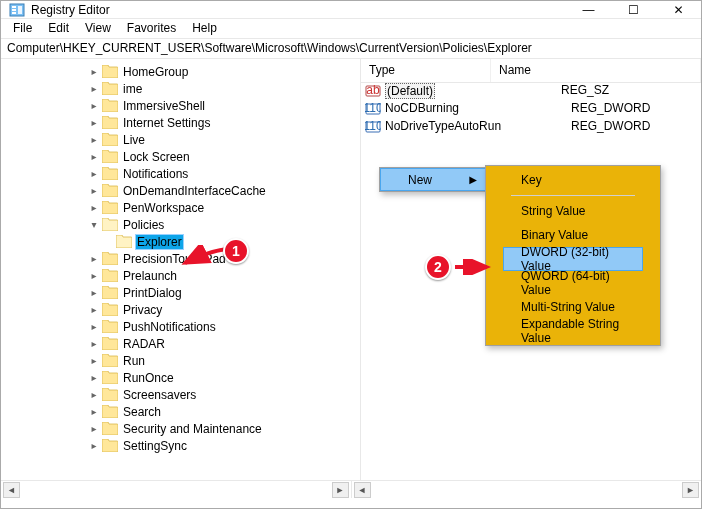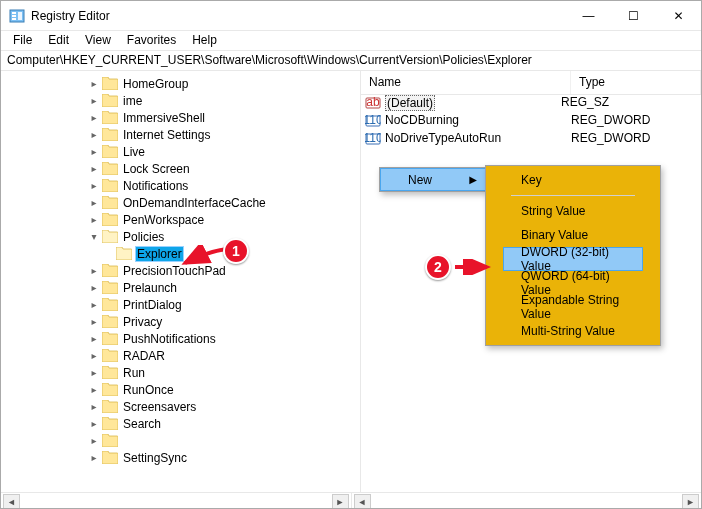--- a/index.html
+++ b/index.html
@@ -1,17 +1,17 @@
 <!DOCTYPE html>
 <html><head>
 <meta charset="utf-8">
 <style>
   * { box-sizing: border-box; margin: 0; padding: 0; font-family: "Segoe UI", Tahoma, sans-serif; font-size: 12px; }
   body { background: #fff; width: 702px; height: 509px; border: 1px solid #aaa; position: relative; overflow: hidden; }
-  .titlebar { height: 30px; display: flex; align-items: center; padding-left: 8px; border-bottom: 1px solid #e8e8e8; }
+  .titlebar { height: 18px; display: flex; align-items: center; padding-left: 8px; border-bottom: 1px solid #e8e8e8; }
   .titlebar .appicon { width: 16px; height: 16px; margin-right: 6px; }
   .titlebar .title { flex: 1; font-size: 12px; }
   .winbtn { width: 45px; height: 30px; display: flex; align-items: center; justify-content: center; cursor: pointer; }
   .menubar { height: 20px; display: flex; padding: 0 4px; border-bottom: 1px solid #e8e8e8; }
   .menubar .item { padding: 2px 8px; cursor: pointer; }
   .pathbar { height: 20px; border-bottom: 1px solid #e8e8e8; padding: 2px 6px; font-size: 12px; white-space: nowrap; overflow: hidden; }
   .split { display: flex; height: calc(509px - 30px - 20px - 20px - 18px); position: relative; }
   .pane { overflow: auto; height: 100%; }
   .pane.left { width: 360px; border-right: 1px solid #e8e8e8; padding: 4px 0 4px 0; position: relative; }
   .pane.right { flex: 1; position: relative; }
@@ -228,34 +228,35 @@
           <span class="folder-ico"><svg viewBox="0 0 16 13" width="16" height="13">
               <path d="M0 2 L0 12 Q0 13 1 13 L15 13 Q16 13 16 12 L16 3 Q16 2 15 2 L7 2 L6 0 L1 0 Q0 0 0 1 Z" fill="#ffe79a" stroke="#d9b84a" stroke-width="0.8"></path>
             </svg></span>
           <span class="lbl">Search</span>
         </div>
         <div class="node" style="padding-left: 84px;">
           <span class="exp">▸</span>
           <span class="folder-ico"><svg viewBox="0 0 16 13" width="16" height="13">
               <path d="M0 2 L0 12 Q0 13 1 13 L15 13 Q16 13 16 12 L16 3 Q16 2 15 2 L7 2 L6 0 L1 0 Q0 0 0 1 Z" fill="#ffe79a" stroke="#d9b84a" stroke-width="0.8"></path>
             </svg></span>
+          <span class="lbl">Security and Maintenance</span>
         </div>
         <div class="node" style="padding-left: 84px;">
           <span class="exp">▸</span>
           <span class="folder-ico"><svg viewBox="0 0 16 13" width="16" height="13">
               <path d="M0 2 L0 12 Q0 13 1 13 L15 13 Q16 13 16 12 L16 3 Q16 2 15 2 L7 2 L6 0 L1 0 Q0 0 0 1 Z" fill="#ffe79a" stroke="#d9b84a" stroke-width="0.8"></path>
             </svg></span>
           <span class="lbl">SettingSync</span>
         </div>
       </div>
   </div>
   <div class="pane right">
     <div class="listhdr">
+      <div class="col type">Type</div>
       <div class="col name">Name</div>
-      <div class="col type">Type</div>
     </div>
     <div id="rows">
         <div class="row">
           <span class="iconcell">
             <svg width="16" height="16" viewBox="0 0 16 16">
               <rect x="1" y="3" width="14" height="10" rx="1" fill="#fff" stroke="#b34747"></rect>
               <text x="8" y="11" text-anchor="middle" font-size="8" fill="#c33" font-family="Arial">ab</text>
             </svg>
           </span>
           <span class="namecell boxed">(Default)</span>
@@ -292,22 +293,22 @@
     <span class="arrow">▶</span>
   </div>
 </div>
 <div class="ctxmenu sub" id="submenu">
     <div class="ctxitem">Key</div>
     <div class="sep"></div>
     <div class="ctxitem">String Value</div>
     <div class="ctxitem">Binary Value</div>
     <div class="ctxitem hl">DWORD (32-bit) Value</div>
     <div class="ctxitem">QWORD (64-bit) Value</div>
+    <div class="ctxitem">Multi-String Value</div>
     <div class="ctxitem">Expandable String Value</div>
-    <div class="ctxitem">Multi-String Value</div>
   </div>
 
 <div class="badge" style="left:222px; top:237px;">1</div>
 <svg class="arrow-ann" style="left:178px; top:244px;" width="54" height="24">
   <defs>
       <marker id="ah1" markerWidth="8" markerHeight="8" refX="6" refY="3" orient="auto">
         <path d="M0,0 L7,3 L0,6 Z" fill="#e8132a"></path>
       </marker>
     </defs>
   <path d="M48 4 Q30 6 6 18" stroke="#e8132a" stroke-width="4" fill="none" marker-end="url(#ah1)"></path>

